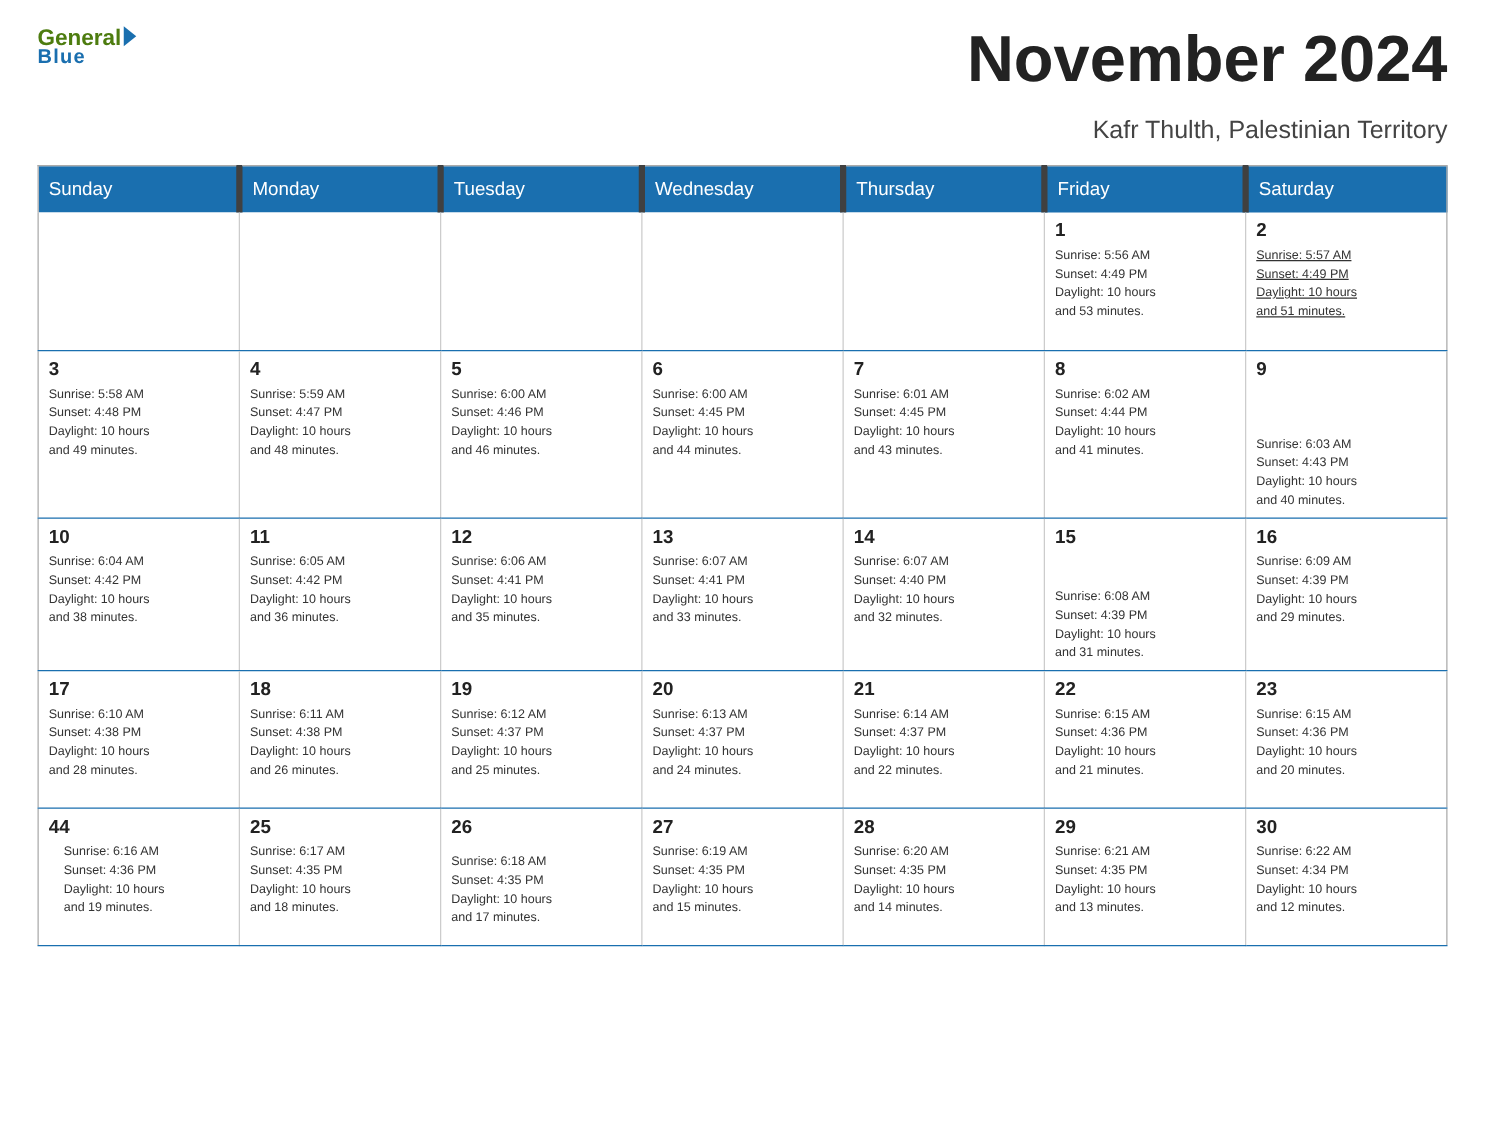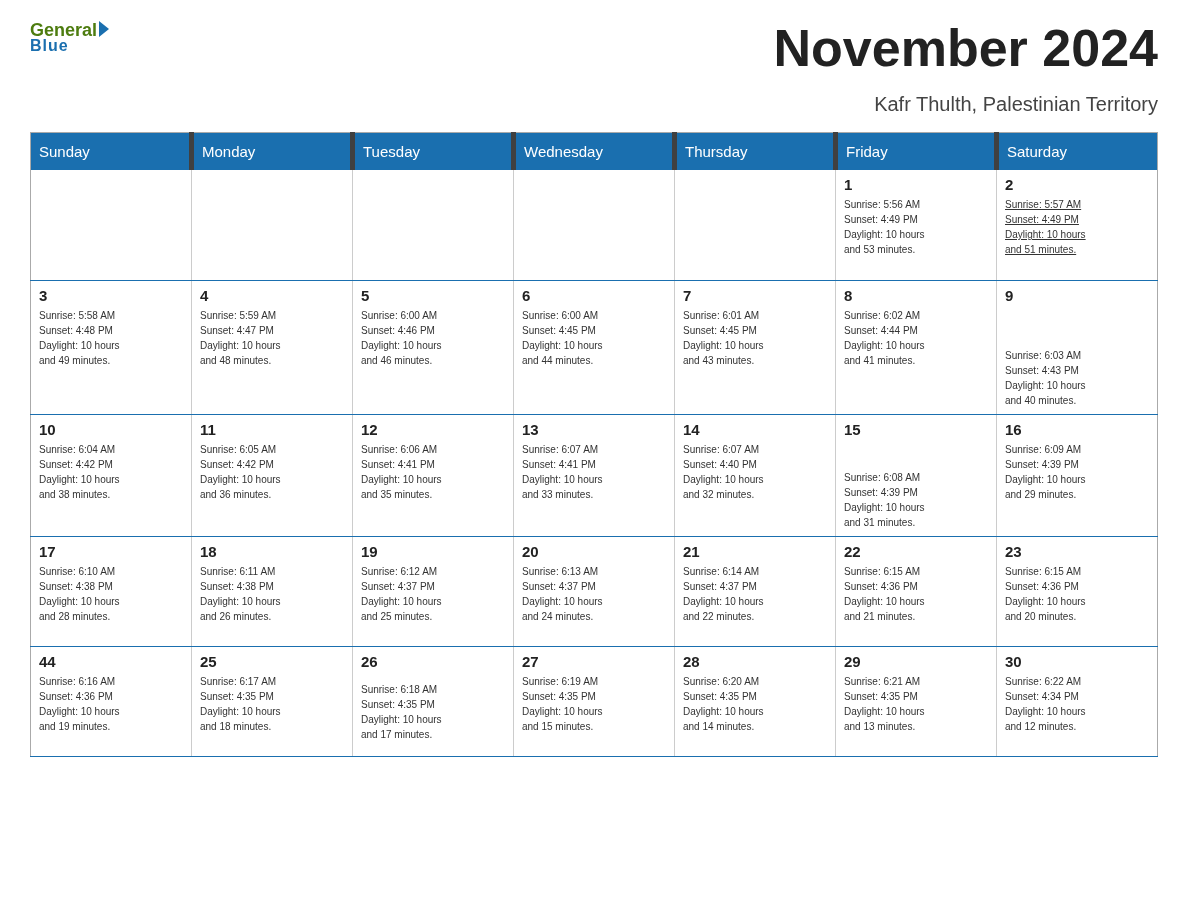--- a/index.html
+++ b/index.html
@@ -305,21 +305,21 @@
           <span class="day-number">23</span>
           <div class="day-info" style="white-space: pre-line;">Sunrise: 6:15 AM
 Sunset: 4:36 PM
 Daylight: 10 hours
 and 20 minutes.</div>
         </td>
       </tr>
       <tr>
         <td>
           <span class="day-number">44</span>
-          <div class="day-info" style="white-space: pre-line;">Sunrise: 6:16 AM
+          <div class="day-info" style="white-space: pre-line; margin-left: 12px;">Sunrise: 6:16 AM
 Sunset: 4:36 PM
 Daylight: 10 hours
 and 19 minutes.</div>
         </td>
         <td>
           <span class="day-number">25</span>
           <div class="day-info" style="white-space: pre-line;">Sunrise: 6:17 AM
 Sunset: 4:35 PM
 Daylight: 10 hours
 and 18 minutes.</div>

